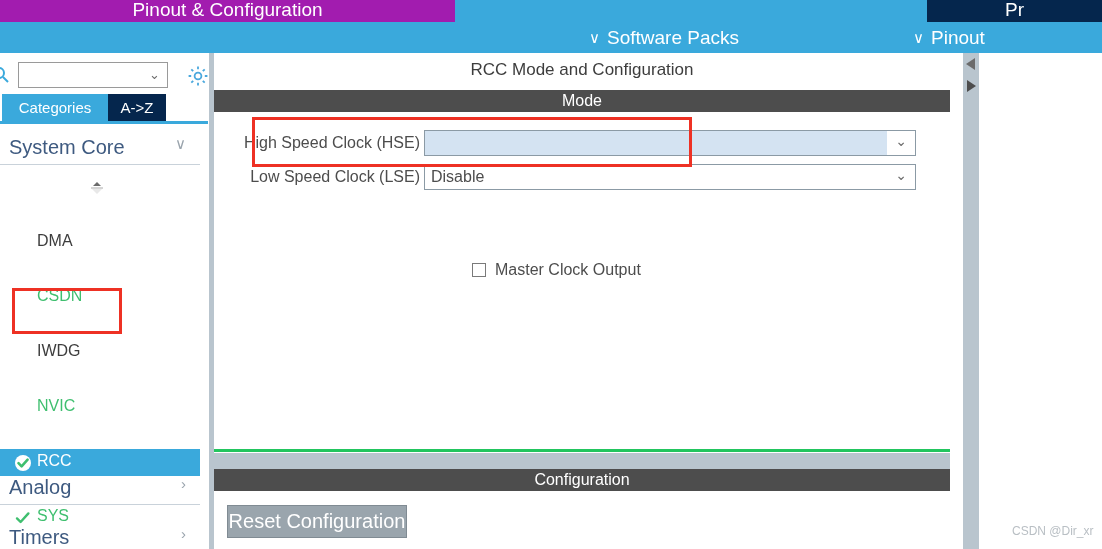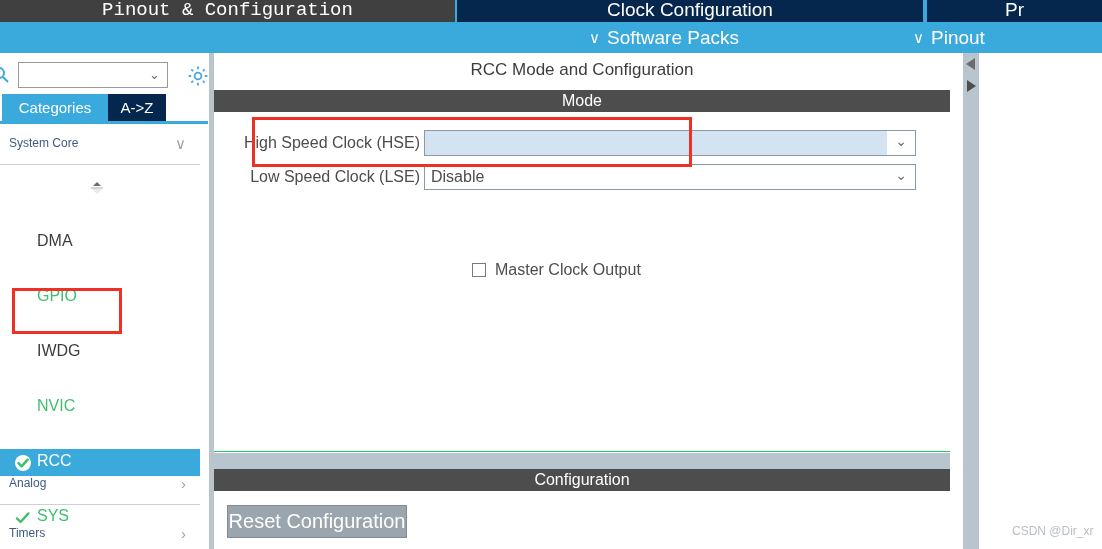--- a/index.html
+++ b/index.html
@@ -28,21 +28,21 @@
     position: absolute;
     top: 0;
     height: 22px;
     color: #ffffff;
     font-size: 19px;
     line-height: 20px;
     text-align: center;
     white-space: nowrap;
     overflow: hidden;
   }
-  .tab.active { background: #404040; font-family: Liberation Mono, monospace; }
+  .tab.active { background: #a21caf; }
   .tab.inactive { background: #05264d; }
   .tab-pinout-conf { left: 0; width: 455px; }
   .tab-clock { left: 455px; width: 470px; border-left: 2px solid #3aa9dc; border-right: 2px solid #3aa9dc; box-sizing: border-box; }
   .tab-project { left: 927px; width: 175px; }
 
   
   .menubar {
     position: absolute;
     left: 0; top: 22px;
     width: 1102px; height: 31px;
@@ -132,21 +132,21 @@
     position: absolute;
     left: 0;
     width: 200px; height: 38px;
     border-bottom: 1px solid #c9d2da;
     box-sizing: border-box;
   }
   .cat-label {
     position: absolute;
     left: 9px; top: 9px;
     color: #3e5a80;
-    font-size: 12px;
+    font-size: 20px;
     white-space: nowrap;
   }
   .cat-chev {
     position: absolute;
     right: 14px; top: 8px;
     color: #9aa4ad;
     font-size: 15px;
   }
   .cat-system-core { top: 74px; }
   .cat-analog { top: 414px; }
@@ -226,21 +226,21 @@
     text-align: center;
     white-space: nowrap;
   }
   .mode-header { top: 37px; }
 
   .mode-body {
     position: absolute;
     left: 0; top: 59px;
     width: 736px; height: 340px;
     background: #ffffff;
-    border-bottom: 1px solid #22c55e;
+    border-bottom: 3px solid #22c55e;
     box-sizing: border-box;
   }
 
   .field-row {
     position: absolute;
     left: 0;
     height: 26px;
   }
   .row-hse { top: 18px; }
   .row-lse { top: 52px; }
@@ -383,23 +383,20 @@
   .annot-hse { left: 252px; top: 117px; width: 440px; height: 50px; }
 </style>
 </head>
 <body>
 
 <div id="root">
 
   <div class="tabstrip">
     <div class="tab active tab-pinout-conf">
       <span>Pinout &amp; Configuration</span>
-    </div>
-    <div class="tab inactive tab-clock">
-      <span>Clock Configuration</span>
     </div>
     <div class="tab inactive tab-project">
       <span>Pr</span>
     </div>
   </div>
 
   <div class="menubar">
     <div class="menuitem mi-softpacks">
       <span class="chev">∨</span><span>Software Packs</span>
     </div>
@@ -453,21 +450,21 @@
       </svg>
     </span>
 
     <div class="item-list">
 
       <div class="item-row">
         <span class="item-label">DMA</span>
       </div>
 
       <div class="item-row">
-        <span class="item-label green">GPIO</span>
+        <span class="item-label green">CSDN</span>
       </div>
 
       <div class="item-row">
         <span class="item-label">IWDG</span>
       </div>
 
       <div class="item-row">
         <span class="item-label green">NVIC</span>
       </div>
 

